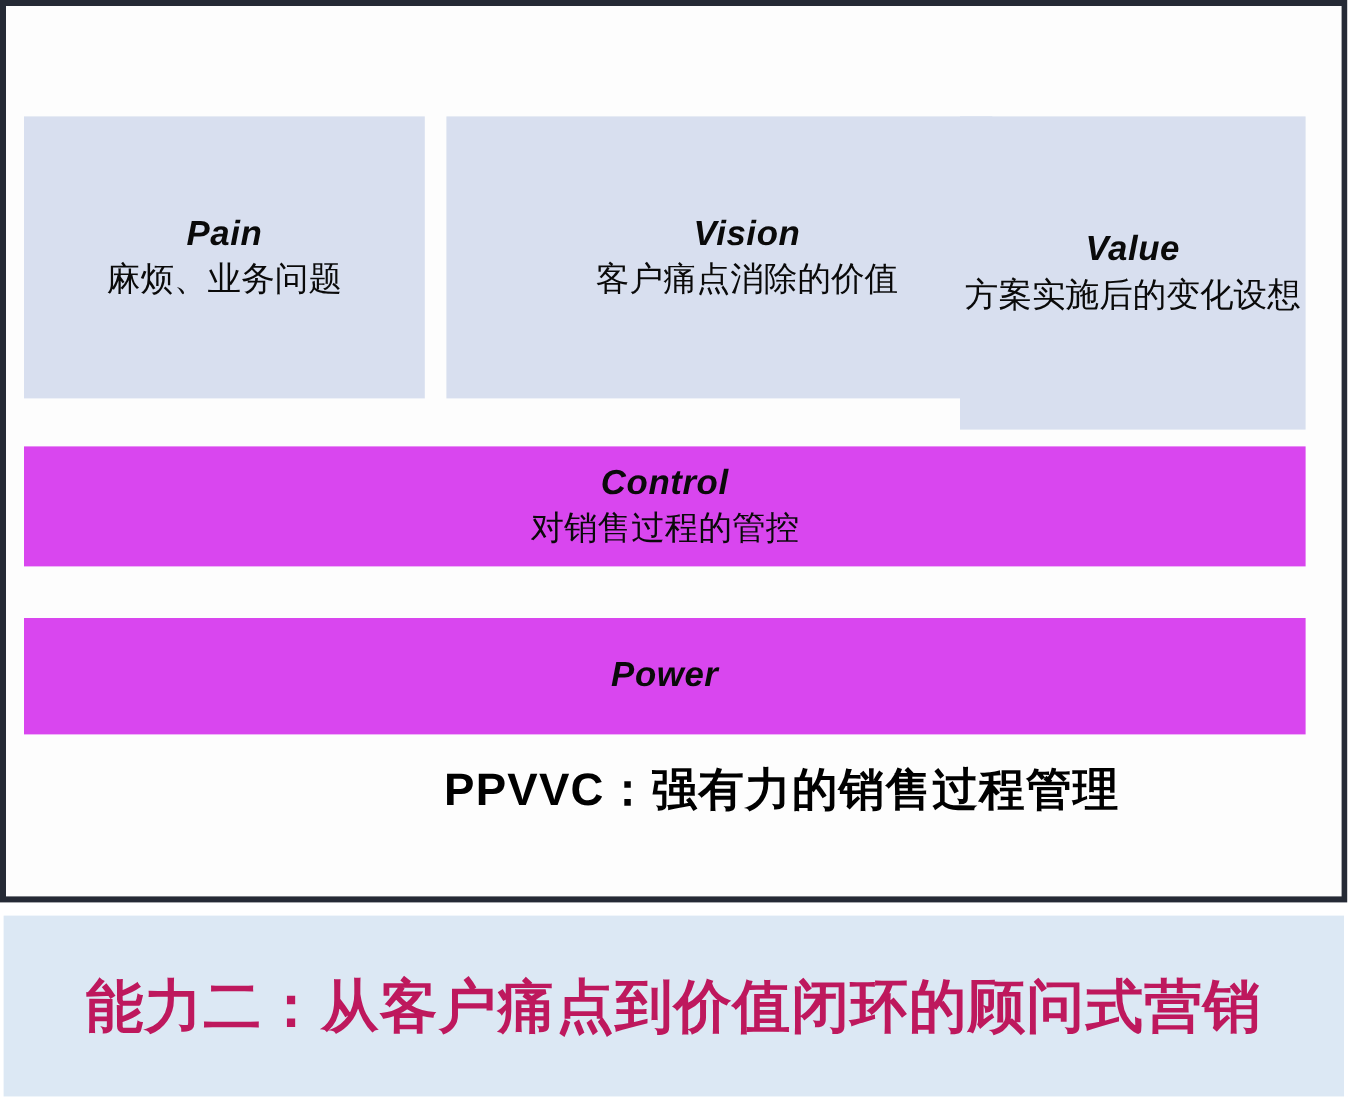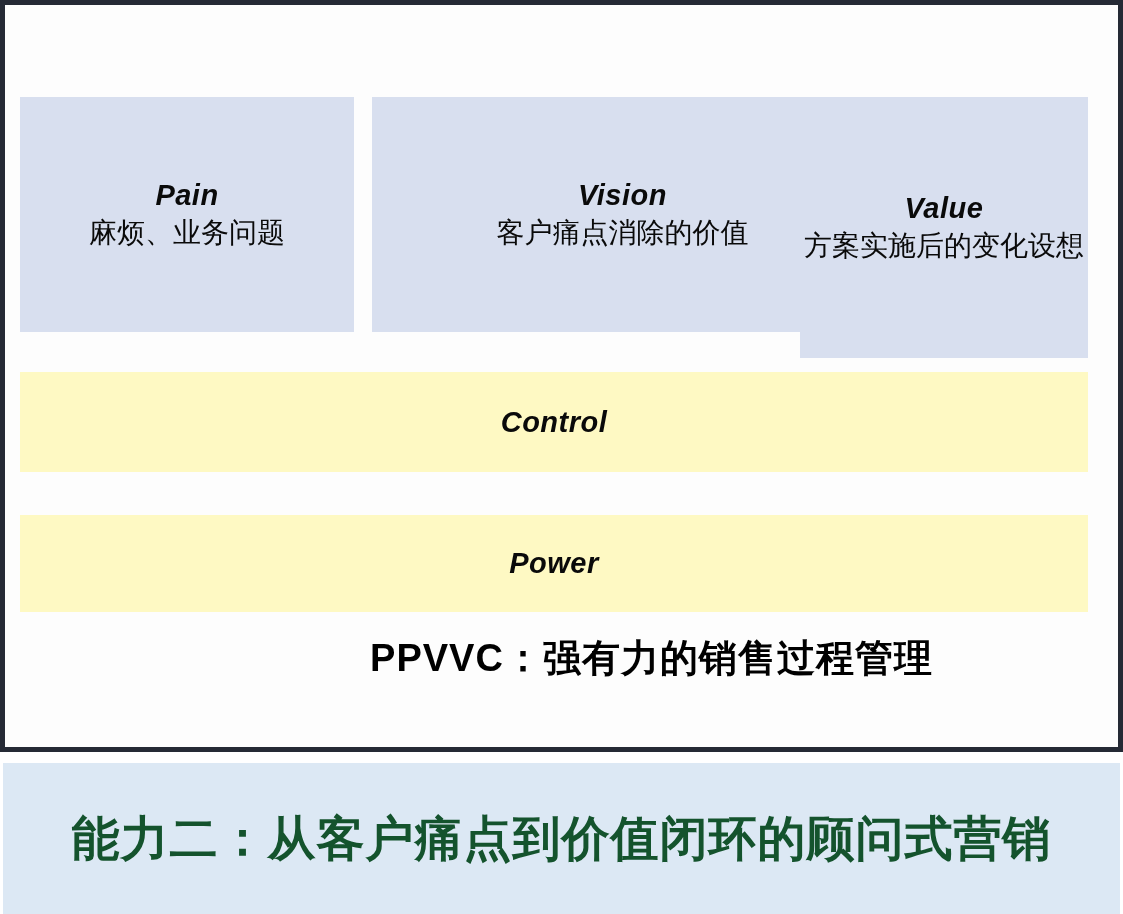--- a/index.html
+++ b/index.html
@@ -40,21 +40,21 @@
     line-height: 1.25;
     letter-spacing: 0.5px;
     font-style: italic;
   }
   .box .subtitle {
     font-size: 28px;
     font-weight: normal;
     line-height: 1.35;
   }
   .lavender { background: #d8dfef; }
-  .gray     { background: #fef9c3; }
+  .gray     { background: #d946ef; }
 
   .box-pain   { left: 15px;  top: 92px; width: 334px; height: 235px; }
   .box-vision { left: 367px; top: 92px; width: 409px; height: 235px; padding-left: 46px; }
   .box-value  { left: 795px; top: 92px; width: 288px; height: 261px; }
 
   .box-control { left: 15px; top: 367px; width: 1068px; height: 100px; }
   .box-power   { left: 15px; top: 510px; width: 1068px; height: 97px;  }
 
   .caption {
     position: absolute;
@@ -79,21 +79,21 @@
     width: 1117px;
     height: 151px;
     background: #dce8f4;
     display: flex;
     align-items: center;
     justify-content: center;
   }
   .banner .banner-text {
     font-size: 48px;
     font-weight: bold;
-    color: #14532d;
+    color: #be185d;
     letter-spacing: 1px;
     white-space: nowrap;
   }
 </style>
 </head>
 <body>
 
 <div class="stage">
 
   <div class="board">
@@ -108,20 +108,21 @@
       <div class="subtitle">客户痛点消除的价值</div>
     </div>
 
     <div class="box lavender box-value">
       <div class="title">Value</div>
       <div class="subtitle">方案实施后的变化设想</div>
     </div>
 
     <div class="box gray box-control">
       <div class="title">Control</div>
+      <div class="subtitle">对销售过程的管控</div>
     </div>
 
     <div class="box gray box-power">
       <div class="title">Power</div>
     </div>
 
     <div class="caption">PPVVC：强有力的销售过程管理</div>
 
   </div>
 

